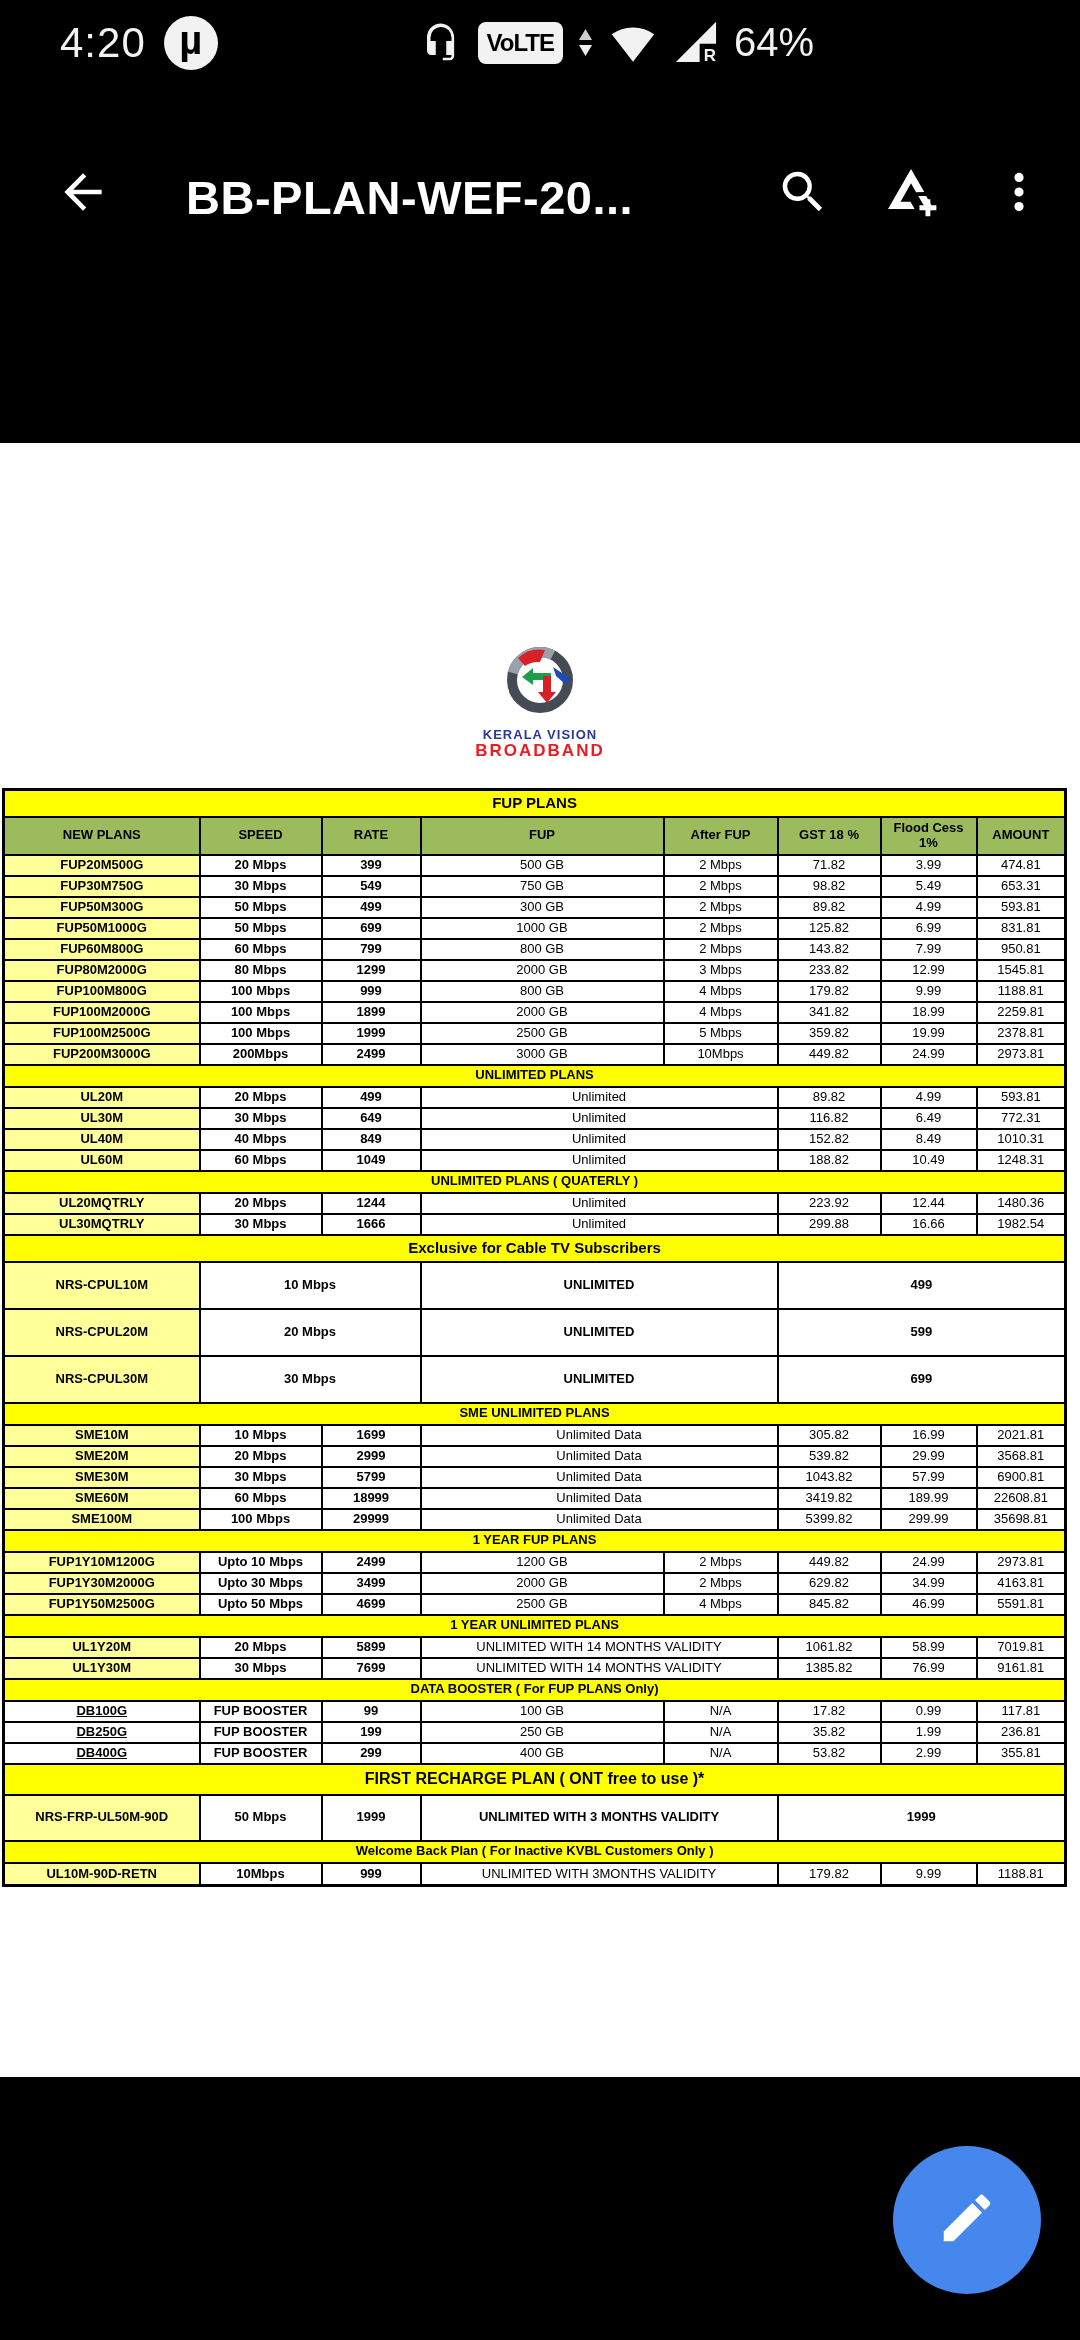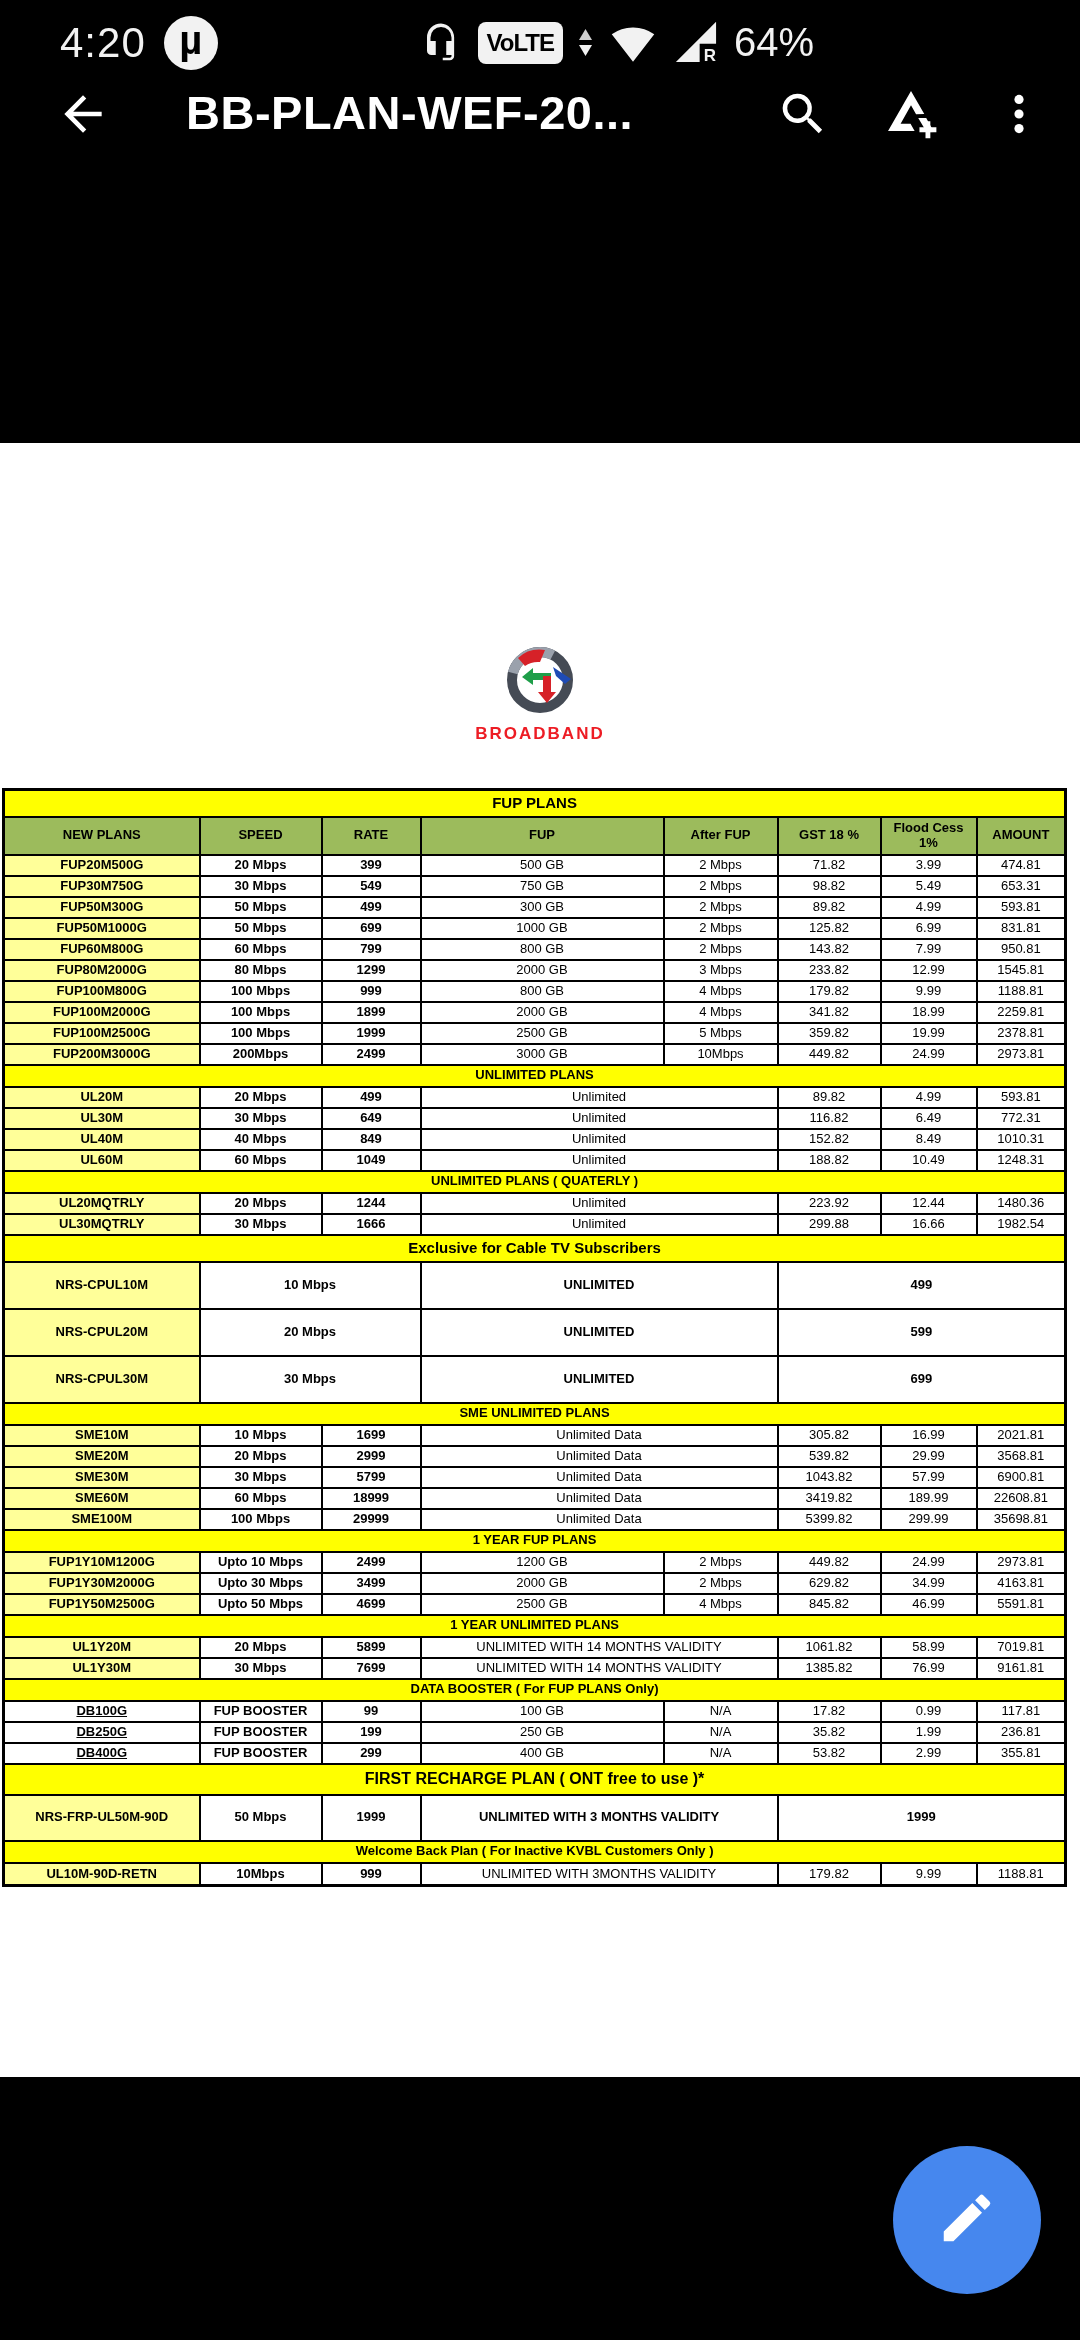--- a/index.html
+++ b/index.html
@@ -12,21 +12,21 @@
   .sb-appicon{width:54px;height:54px;border-radius:50%;background:#f2f2f2;margin-left:18px;
               display:flex;align-items:center;justify-content:center;color:#000;
               font-size:40px;font-weight:bold;line-height:1;padding-bottom:6px;box-sizing:border-box;}
   .sb-right{position:absolute;right:58px;top:0;height:85px;display:flex;align-items:center;gap:16px;}
   .volte{background:#f2f2f2;color:#000;border-radius:8px;font-weight:bold;font-size:24px;
          padding:7px 9px;letter-spacing:-1px;}
   .updown{display:flex;flex-direction:column;gap:5px;align-items:center;}
   .sb-batt{color:#f2f2f2;font-size:40px;}
 
   
-  .appbar{position:absolute;top:85px;left:0;width:1080px;height:140px;display:flex;align-items:flex-start;}
+  .appbar{position:absolute;top:85px;left:0;width:1080px;height:140px;display:flex;align-items:flex-end;}
   .ab-back{margin-left:52px;width:62px;height:62px;display:flex;align-items:center;justify-content:center;}
   .ab-title{color:#fff;font-size:47px;font-weight:bold;margin-left:72px;letter-spacing:0.5px;
             white-space:nowrap;overflow:hidden;max-width:560px;}
   .ab-icons{position:absolute;right:30px;display:flex;align-items:center;gap:46px;}
   .ab-btn{width:62px;height:62px;display:flex;align-items:center;justify-content:center;}
 
   
   .page{position:absolute;top:443px;left:0;width:1080px;height:1634px;background:#fff;}
   .logo-block{position:absolute;top:200px;left:0;width:100%;text-align:center;}
   .logo-line1{font-size:13px;font-weight:bold;letter-spacing:1px;margin-top:2px;}
@@ -137,20 +137,21 @@
       <span>
         <svg width="110" height="78" viewBox="0 0 110 78">
           <circle cx="55" cy="37" r="28" fill="none" stroke="#454b55" stroke-width="10"></circle>
           <circle cx="55" cy="37" r="28" fill="none" stroke="#9aa1ac" stroke-width="10" stroke-dasharray="50 126" stroke-dashoffset="-95"></circle>
           <path d="M33 15 A30 27 0 0 1 60 7 L55 19 A21 19 0 0 0 40 23 Z" fill="#d62128"></path>
           <path d="M66 30 L48 30 L48 25 L37 34 L48 42 L48 37 L66 37 Z" fill="#1e9e49"></path>
           <path d="M58 33 L66 33 L66 49 L71 49 L62 60 L53 49 L58 49 Z" fill="#d62128"></path>
           <path d="M68 24 L86 36 L80 41 L71 33 Z" fill="#1f4bb5"></path>
         </svg>
       </span>
+      <div class="logo-line1" style="color:#2b3990;">KERALA VISION</div>
       <div class="logo-line2" style="color:#ed1c24;">BROADBAND</div>
     </div>
 
     <table class="plans">
       <colgroup>
         <col style="width:196px">
           <col style="width:122px">
           <col style="width:99px">
           <col style="width:243px">
         <col style="width:114px">

